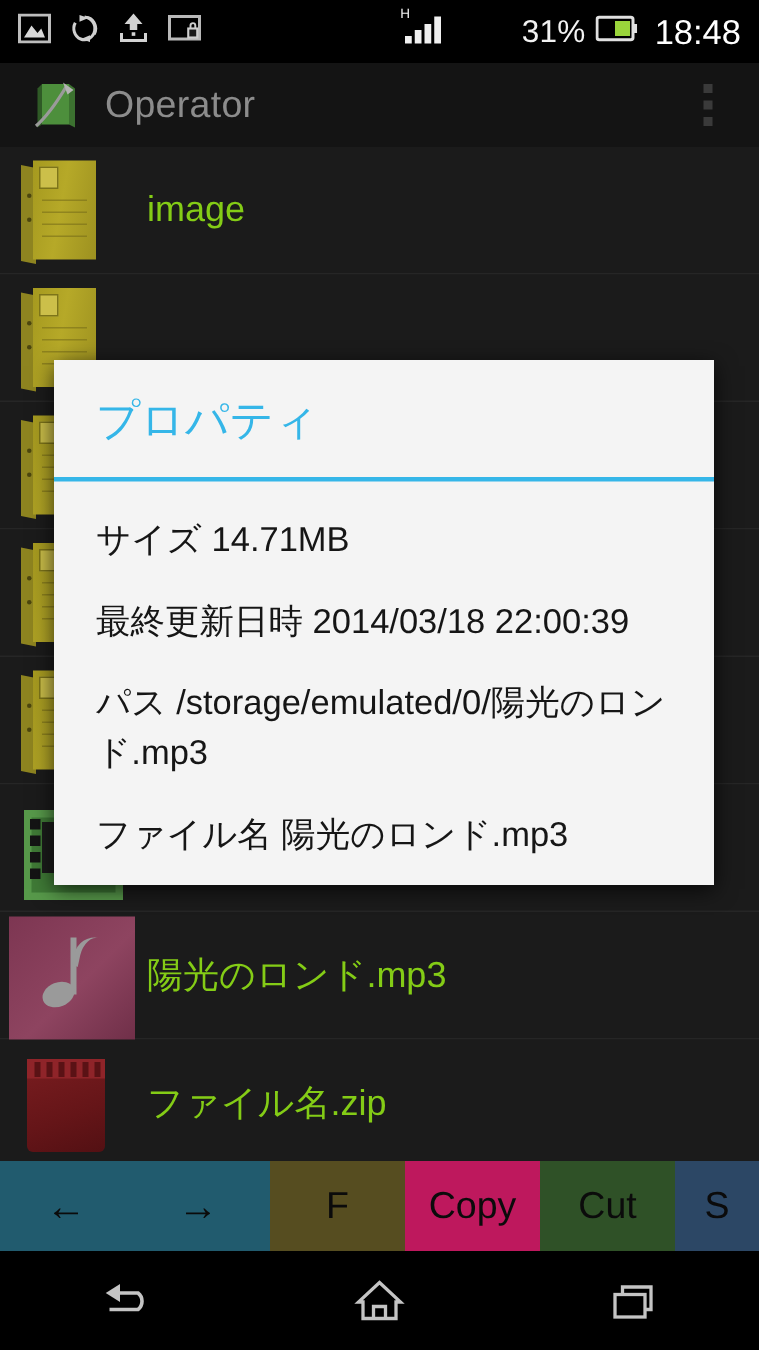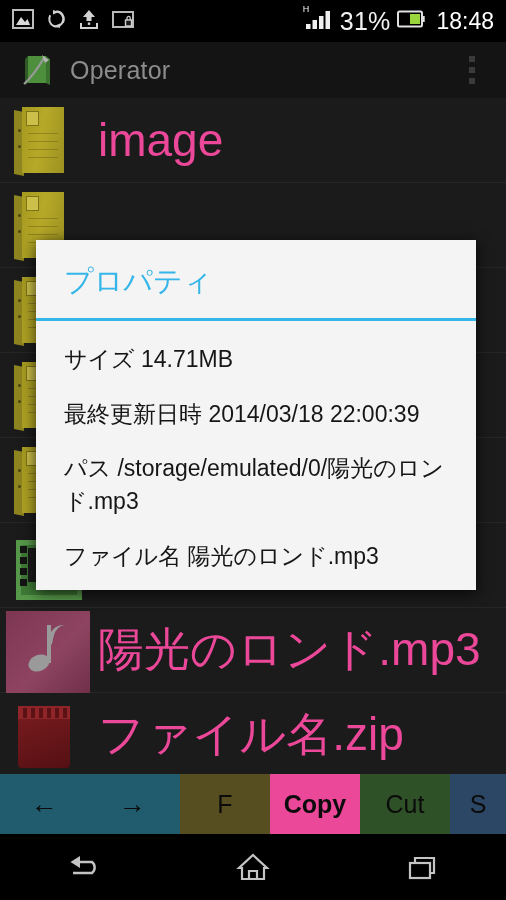--- a/index.html
+++ b/index.html
@@ -41,23 +41,24 @@
   }
   .sb-right {
     display: flex;
     align-items: center;
     gap: 7px;
     padding-right: 12px;
   }
   .sb-icon { display:block; }
   .sb-text {
     color: #f2f2f2;
-    font-size: 25px;
+    font-size: 21px;
     letter-spacing: 0.2px;
     line-height: 1;
+    margin-left: 44px;
   }
   .sb-clock {
     color: #ffffff;
     font-size: 23px;
     line-height: 1;
     margin-left: 4px;
   }
   .signal-wrap { position: relative; display:block; }
   .h-mark {
     position: absolute;
@@ -122,22 +123,22 @@
     border-bottom: 1px solid #262626;
     background: #1b1b1b;
   }
   .row-icon {
     width: 74px; height: 78px;
     flex: none;
     position: relative;
     margin-left: 6px;
   }
   .row-label {
-    color: #ec4899;
-    font-size: 46px;
+    color: #84cc16;
+    font-size: 24px;
     margin-left: 18px;
     white-space: nowrap;
     overflow: hidden;
     text-align: right;
   }
 
   
   .ico-folder .body {
     position: absolute;
     left: 16px; top: 6px;
@@ -296,21 +297,21 @@
     color: #0b0b0b;
     font-size: 25px;
     cursor: pointer;
     user-select: none;
   }
   .tb-nav { background: #215b6e; }
   .tb-back { width: 88px; }
   .tb-fwd  { width: 88px; }
   .tb-pad  { background: #215b6e; flex: none; }
   .tb-f    { background: #564d20; width: 90px; }
-  .tb-copy { background: #ec4899; width: 90px; font-weight: bold; }
+  .tb-copy { background: #be185d; width: 90px; }
   .tb-cut  { background: #2f5127; width: 90px; }
   .tb-s    { background: #2c4765; flex: 1 1 auto; }
   .tb-arrow { font-size: 27px; line-height: 1; }
 
   
   #nav-bar {
     position: absolute;
     left: 0; top: 834px;
     width: 506px; height: 66px;
     background: #000;

